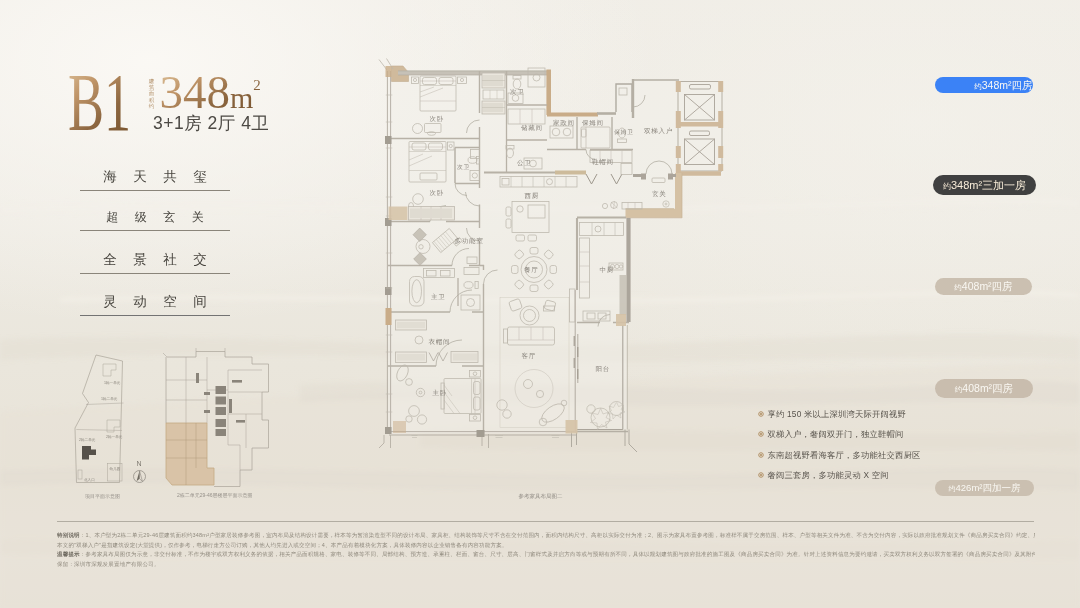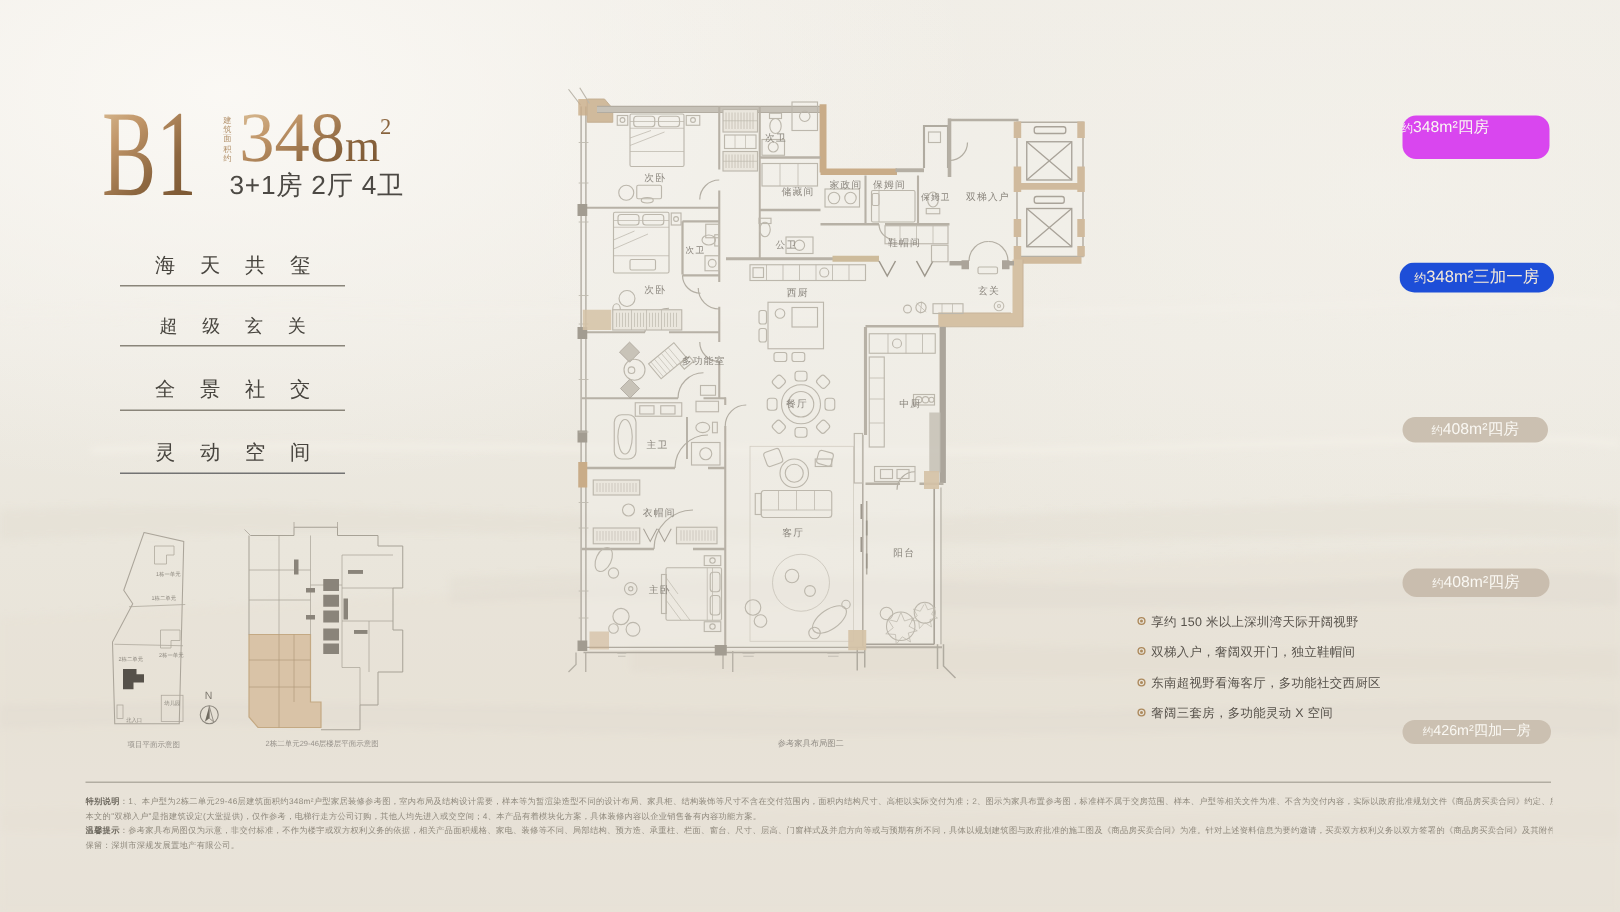--- a/index.html
+++ b/index.html
@@ -47,23 +47,23 @@
   <div class="abs" style="left:153px;top:110.5px;font-size:17.5px;color:#4c4944;letter-spacing:0.5px;">3+1房 2厅 4卫</div>
 
   <div class="abs" style="left:80px;top:168px;width:150px;border-bottom:1px solid #8a857a;padding-bottom:4px;text-align:center;font-size:13.5px;color:#47443e;white-space:nowrap;"><span style="letter-spacing:16.5px;margin-right:-16.5px;">海天共玺</span></div>
 
   <div class="abs" style="left:80px;top:209px;width:150px;border-bottom:1px solid #8a857a;padding-bottom:4px;text-align:center;font-size:12px;color:#47443e;white-space:nowrap;"><span style="letter-spacing:16.5px;margin-right:-16.5px;">超级玄关</span></div>
 
   <div class="abs" style="left:80px;top:251px;width:150px;border-bottom:1px solid #8a857a;padding-bottom:4px;text-align:center;font-size:13.5px;color:#47443e;white-space:nowrap;"><span style="letter-spacing:16.5px;margin-right:-16.5px;">全景社交</span></div>
 
   <div class="abs" style="left:80px;top:293.3px;width:150px;border-bottom:1px solid #737373;padding-bottom:4px;text-align:center;font-size:13.5px;color:#47443e;white-space:nowrap;"><span style="letter-spacing:16.5px;margin-right:-16.5px;">灵动空间</span></div>
 
-  <div class="abs" style="left:934.5px;top:77px;width:98px;height:29px;border-radius:9px;background:#d946ef;color:#faf8f3;font-size:10.5px;line-height:17.5px;text-align:left;"><span style="font-size:7.5px;">约</span>348m²四房</div>
-
-  <div class="abs" style="left:933px;top:175px;width:103px;height:20px;border-radius:10px;background:#1d4ed8;color:#f8ecd8;font-size:11px;line-height:20px;text-align:center;"><span style="font-size:8px;">约</span>348m²三加一房</div>
+  <div class="abs" style="left:934.5px;top:77px;width:98px;height:16px;border-radius:9px;background:#3b82f6;color:#faf8f3;font-size:10.5px;line-height:17.5px;text-align:right;"><span style="font-size:7.5px;">约</span>348m²四房</div>
+
+  <div class="abs" style="left:933px;top:175px;width:103px;height:20px;border-radius:10px;background:#404040;color:#f8ecd8;font-size:11px;line-height:20px;text-align:center;"><span style="font-size:8px;">约</span>348m²三加一房</div>
 
   <div class="abs" style="left:935px;top:277.5px;width:97px;height:17.5px;border-radius:9px;background:#cbc0b1;color:#faf8f3;font-size:10.5px;line-height:17.5px;text-align:center;"><span style="font-size:7.5px;">约</span>408m²四房</div>
 
   <div class="abs" style="left:935px;top:379px;width:98px;height:18.5px;border-radius:9.5px;background:#c9bdae;color:#faf8f3;font-size:10.5px;line-height:18.5px;text-align:center;"><span style="font-size:7.5px;">约</span>408m²四房</div>
 
   <div class="abs" style="left:935px;top:480px;width:99px;height:16px;border-radius:8px;background:#cbc0b1;color:#faf8f3;font-size:9.5px;line-height:16px;text-align:center;"><span style="font-size:7px;">约</span>426m²四加一房</div>
 
   <div class="abs" style="left:757.5px;top:408px;font-size:8.3px;color:#57524b;letter-spacing:0.2px;">
 
     <div style="height:20.4px;line-height:13px;white-space:nowrap;"><svg width="6" height="6" viewBox="0 0 9 9" style="margin-right:4px;vertical-align:0px;">

